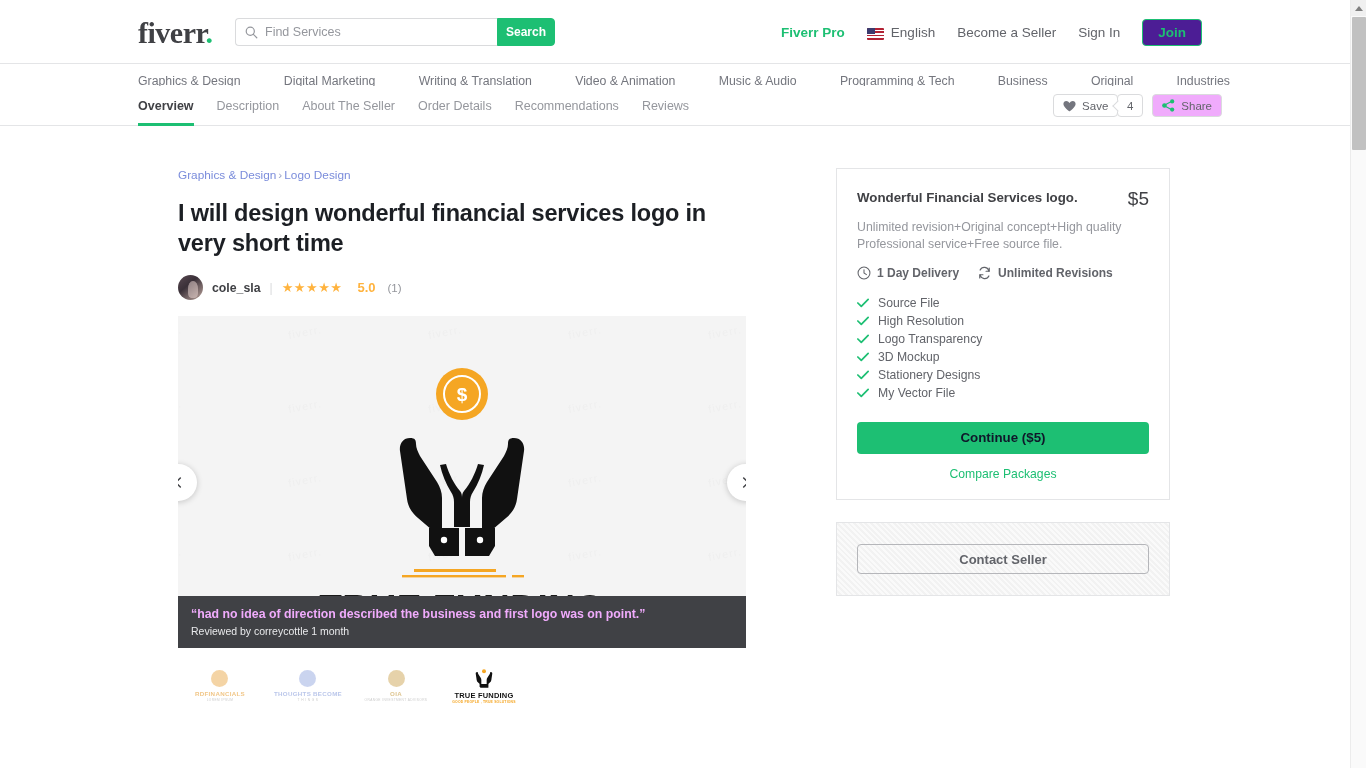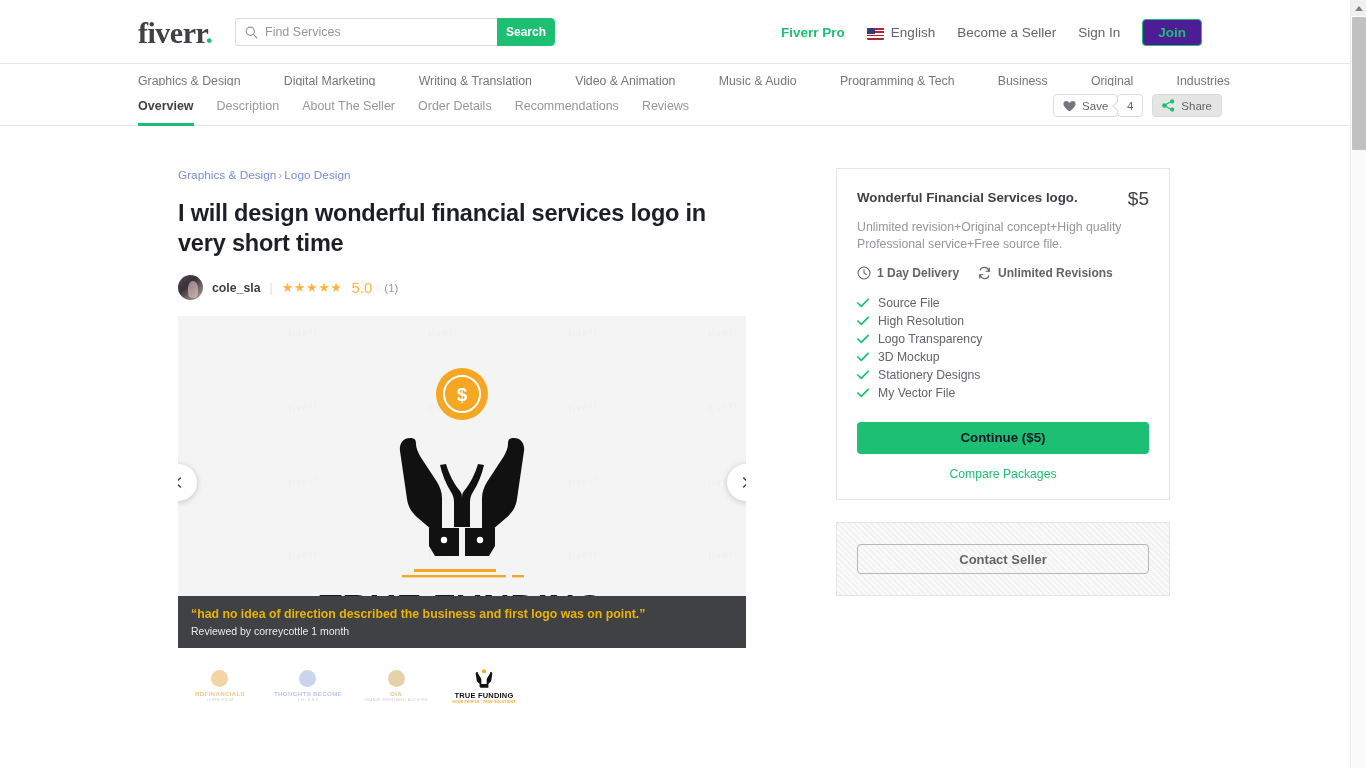--- a/index.html
+++ b/index.html
@@ -154,21 +154,21 @@
   }
   .count-badge::before {
     content: ""; position: absolute; left: -4px; top: 50%;
     margin-top: -4px; width: 7px; height: 7px;
     background: #fff; border-left: 1px solid #dadbdd; border-bottom: 1px solid #dadbdd;
     transform: rotate(45deg);
   }
   .share-btn {
     display: flex; align-items: center; gap: 6px;
     border: 1px solid #dadbdd; border-radius: 4px;
-    height: 23px; padding: 0 9px; background: #e5e5e5; cursor: pointer;
+    height: 23px; padding: 0 9px; background: #f0abfc; cursor: pointer;
     margin-left: 9px;
   }
   .share-btn .lbl { font-size: 11.5px; color: #62646a; }
 
   
   .content { position: absolute; top: 139px; left: 0; width: 1350px; }
   .left-col { position: absolute; left: 178px; top: 0; width: 568px; }
 
   .breadcrumb { font-size: 11.8px; color: #7a8cdb; margin-top: 29px; }
   .breadcrumb a { color: #7a8cdb; text-decoration: none; cursor: pointer; }
@@ -191,21 +191,21 @@
     flex: none; overflow: hidden; position: relative;
   }
   .avatar::after {
     content:""; position:absolute; left:38%; top:22%;
     width:42%; height:68%; border-radius:45% 45% 30% 30%;
     background: rgba(230,210,205,.55);
   }
   .seller-name { font-size: 12.3px; font-weight: 700; color: #404145; }
   .vbar { color: #dadbdd; font-size: 12px; }
   .stars { color: #ffb33e; font-size: 13px; letter-spacing: 0.5px; }
-  .rate-num { color: #ffb33e; font-size: 15px; font-weight: 400; margin-left: 0; }
+  .rate-num { color: #ffb33e; font-size: 13px; font-weight: 700; margin-left: 6px; }
   .rate-count { color: #95979d; font-size: 11.5px; margin-left: 3px; }
 
   
   .gallery {
     position: relative; margin-top: 16px;
     width: 568px; height: 332px;
     background: #f4f4f4; overflow: hidden;
   }
   .watermarks { position: absolute; inset: 0; opacity: 0.5; }
   .wm {
@@ -251,21 +251,21 @@
   .arrow-btn.prev { left: -18px; }
   .arrow-btn.next { right: -18px; }
 
   .review-overlay {
     position: absolute; left: 0; right: 0; bottom: 0;
     background: #404145;
     padding: 10px 13px 11px 13px;
     z-index: 4;
   }
   .review-quote {
-    color: #eab308; font-size: 12.3px; font-weight: 700; line-height: 16px;
+    color: #f0abfc; font-size: 12.3px; font-weight: 700; line-height: 16px;
   }
   .review-by { color: #e8e9eb; font-size: 10.5px; margin-top: 3px; }
 
   
   .thumbs {
     margin-top: 10px; display: flex; gap: 4px;
   }
   .thumb {
     width: 84px; height: 56px; background: #fff;
     display: flex; align-items: center; justify-content: center;

